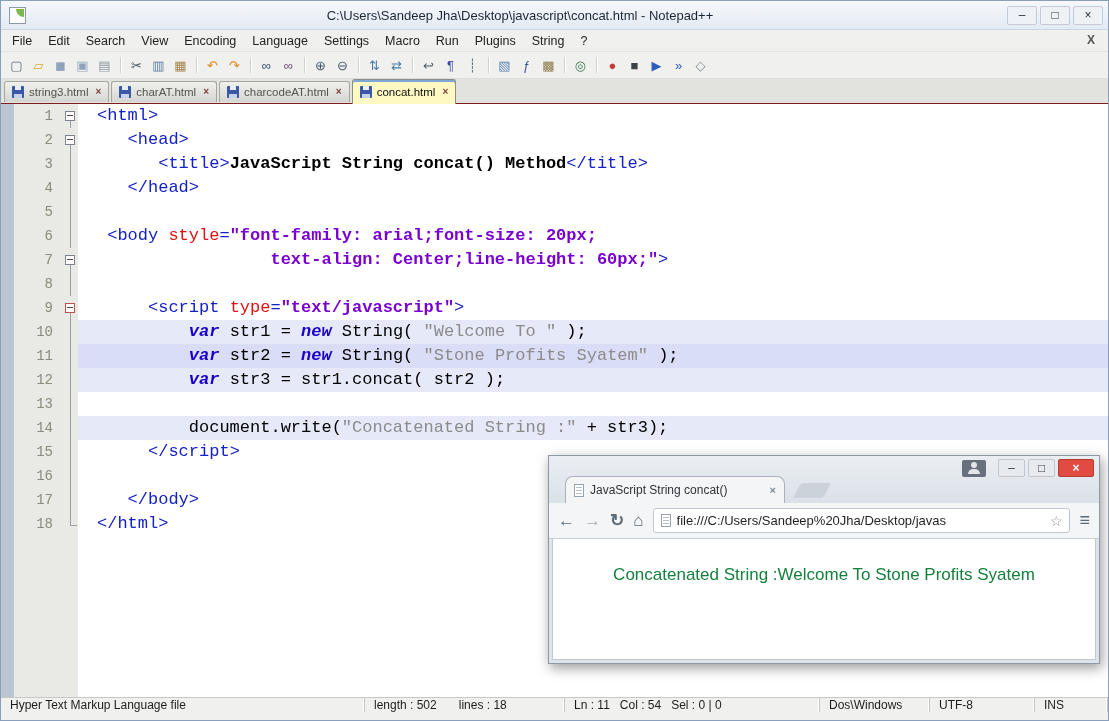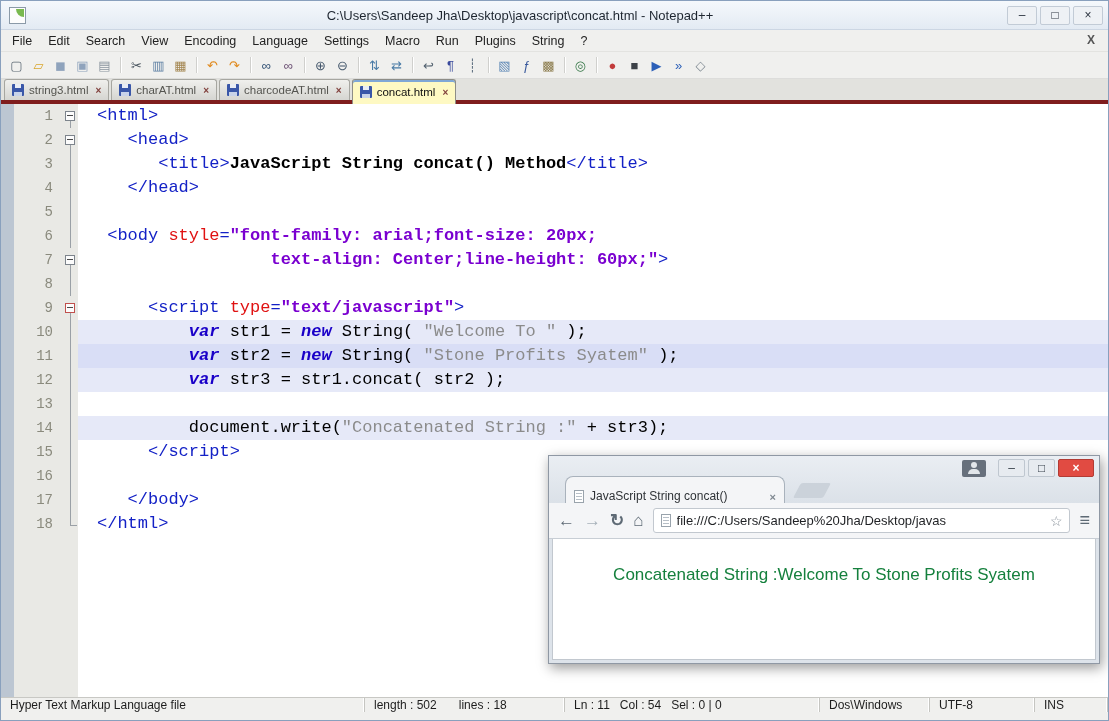--- a/index.html
+++ b/index.html
@@ -27,21 +27,21 @@
   .menu-close{position:absolute;right:9px;top:3px;font-size:12px;font-weight:bold;color:#555;padding:0 4px}
 
   
   .toolbar{height:27px;display:flex;align-items:center;background:#f0f0ee;border-bottom:1px solid #dddddb;
     padding-left:5px;gap:1px;flex:none}
   .tb-btn{width:21px;height:21px;display:flex;align-items:center;justify-content:center;border-radius:3px;border:1px solid transparent}
   .tb-glyph{font-size:13px;line-height:1}
   .tb-sep{width:1px;height:16px;background:#d0d0cd;margin:0 4px;box-shadow:1px 0 0 #fff}
 
   
-  .tabbar{height:25px;display:flex;align-items:flex-start;background:#e2e2de;border-bottom:4px solid #7f1d1d;
+  .tabbar{height:25px;display:flex;align-items:center;background:#e2e2de;border-bottom:1px solid #7f1d1d;
     padding-left:3px;flex:none}
   .tab{display:flex;align-items:center;gap:5px;height:21px;padding:0 7px;margin-right:2px;font-size:11.5px;color:#54544f;
     background:linear-gradient(#f0f0ed,#d5d5d1);border:1px solid #a6a6a0;border-bottom:none;border-radius:3px 3px 0 0;white-space:nowrap}
   .tab.active{height:25px;background:#fef9c3;color:#101010;border-color:#8d8d87;box-shadow:inset 0 2px 0 #7fa7d6;position:relative;z-index:2}
   .floppy{width:12px;height:12px;background:#3a57a8;position:relative;border-radius:1px;flex:none}
   .floppy::before{content:'';position:absolute;top:0;left:3px;width:6px;height:4px;background:#e9edf5}
   .floppy::after{content:'';position:absolute;bottom:0;left:2px;width:8px;height:4px;background:#c8d3e9}
   .tab-x{font-size:10px;color:#81403c;font-weight:bold;margin-left:2px}
 
   
@@ -85,21 +85,21 @@
   .chrome{position:absolute;left:547px;top:454px;width:552px;height:209px;background:#dde3ea;
     border:1px solid #8f98a4;box-shadow:2px 4px 12px rgba(0,0,0,.4);display:flex;flex-direction:column;z-index:5}
   .chrome-top{height:47px;position:relative;background:linear-gradient(#eaeef3,#dbe1e8);flex:none}
   .chrome-controls{position:absolute;top:3px;right:5px;display:flex;align-items:center;gap:3px}
   .profile-btn{width:24px;height:17px;background:#67707c;border-radius:2px;margin-right:9px;padding-top:2px}
   .p-head{display:block;width:6px;height:6px;border-radius:50%;background:#e2e6ea;margin:0 auto}
   .p-body{display:block;width:12px;height:5px;border-radius:6px 6px 0 0;background:#e2e6ea;margin:1px auto 0}
   .cbtn{width:27px;height:18px;display:flex;align-items:center;justify-content:center;font-size:12px;color:#39424c;
     background:#e7ebf0;border:1px solid #bfc7d0;border-radius:2px}
   .cbtn.close{width:36px;background:#e14b42;border-color:#b23b34;color:#fff;font-weight:bold}
-  .chrome-tab{position:absolute;left:16px;bottom:0;width:220px;height:27px;display:flex;align-items:flex-end;gap:6px;
+  .chrome-tab{position:absolute;left:16px;bottom:0;width:220px;height:27px;display:flex;align-items:center;gap:6px;
     padding:0 8px;background:#f4f5f7;border:1px solid #a9b2bc;border-bottom:none;border-radius:8px 8px 0 0;font-size:12px;color:#2f3337}
   .tab-label-ch{flex:1;white-space:nowrap;overflow:hidden}
   .ch-tab-x{color:#7f8archive}
   .ch-tab-x{color:#7f8891;font-size:11px;font-weight:bold}
   .newtab{position:absolute;left:248px;bottom:5px;width:30px;height:15px;background:#cbd2da;border-radius:2px;transform:skewX(-28deg)}
   .doc-icon{width:10px;height:13px;background:#fff;border:1px solid #99a3ac;position:relative;flex:none}
   .doc-icon::before{content:'';position:absolute;left:1px;right:1px;top:2px;height:1px;background:#b7bfc7;box-shadow:0 3px 0 #b7bfc7,0 6px 0 #b7bfc7}
   .chrome-toolbar{height:36px;display:flex;align-items:center;background:#f4f5f7;border-bottom:1px solid #c8ced5;
     padding:0 9px;gap:9px;flex:none}
   .nav{font-size:17px;color:#5e6a75;font-weight:bold;line-height:1}

